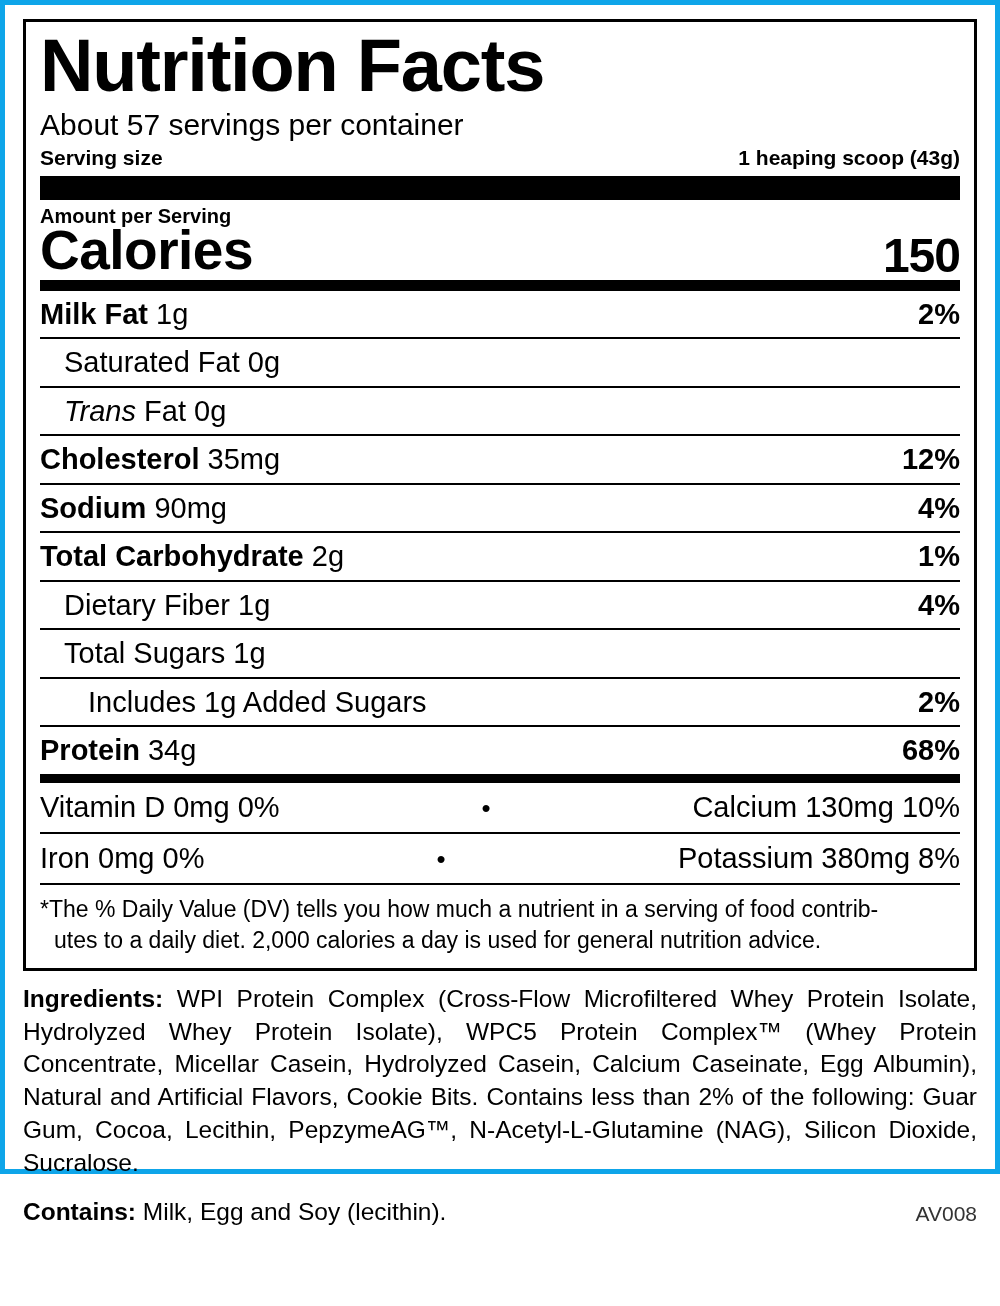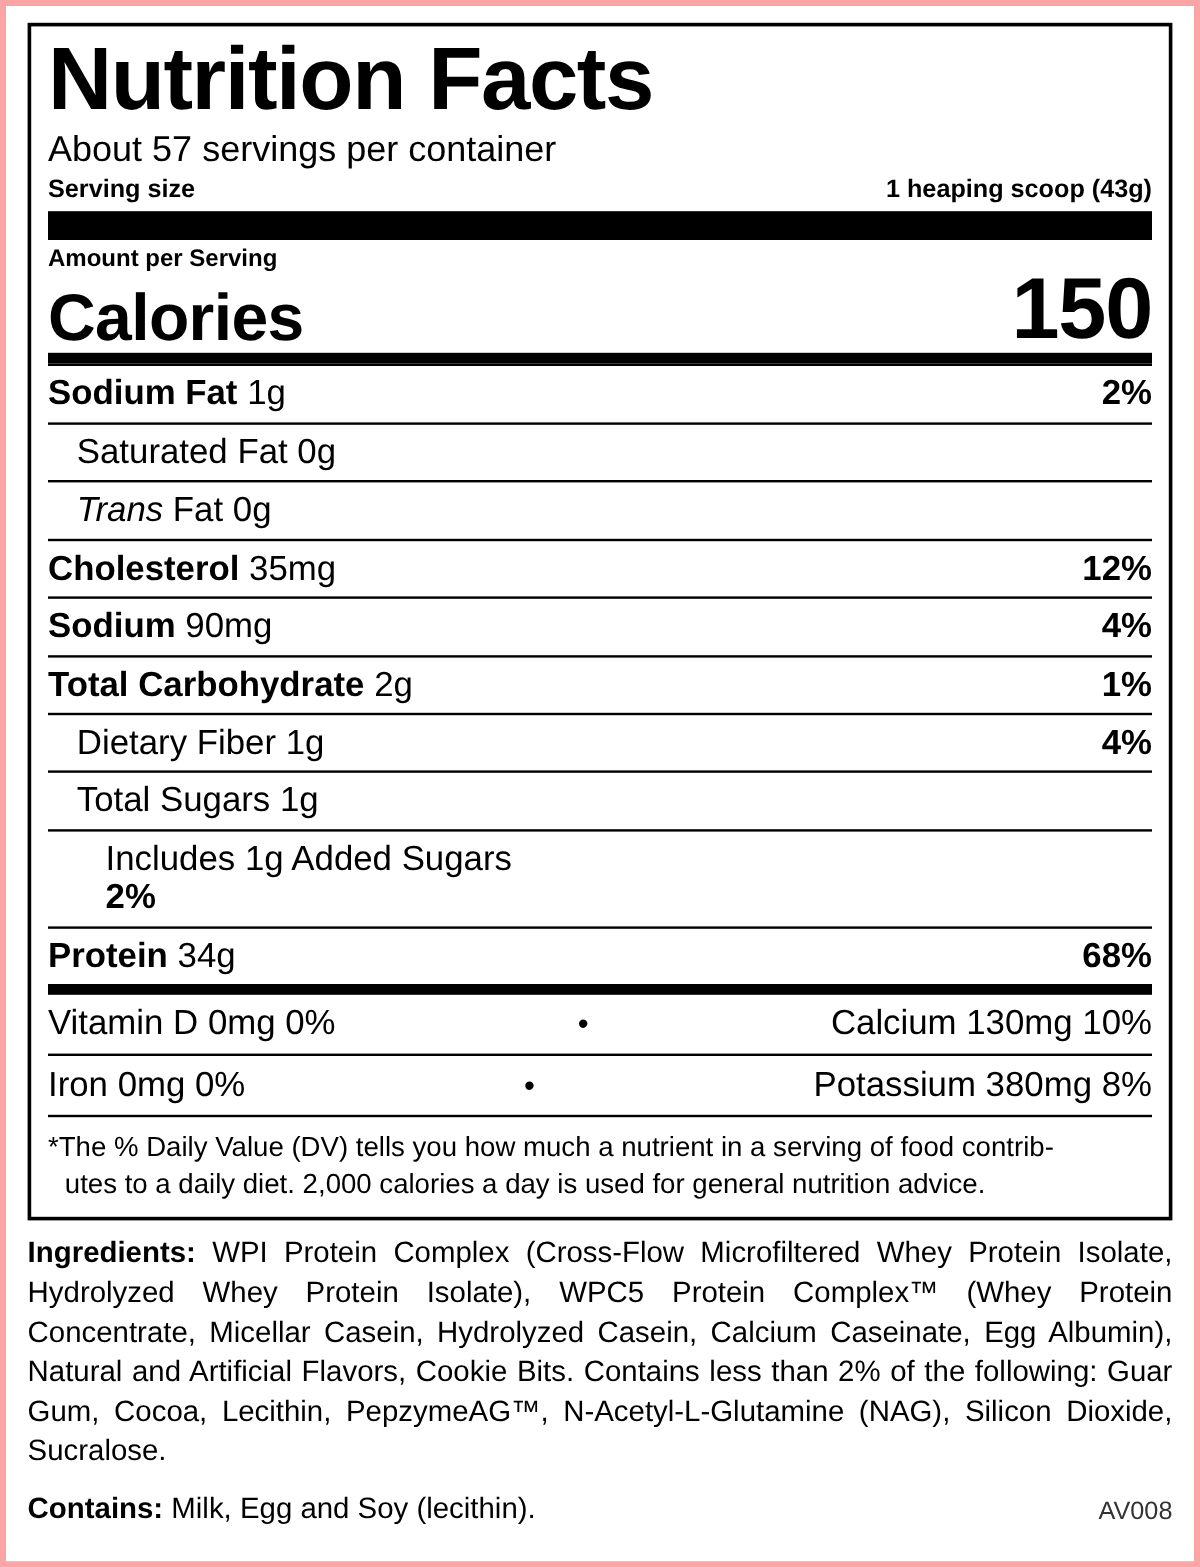--- a/index.html
+++ b/index.html
@@ -10,22 +10,22 @@
   body {
     width: 1000px;
     height: 1306px;
     font-family: "Liberation Sans", sans-serif;
     color: #000000;
     -webkit-font-smoothing: antialiased;
   }
   .label {
     box-sizing: border-box;
     width: 1000px;
-    height: 1306px;
-    border: 5px solid #fca5a5;
+    height: 1174px;
+    border: 5px solid #0ea5e9;
     padding: 14px 18px 6px 18px;
     display: flex;
     flex-direction: column;
   }
   .nf-panel {
     border: 3px solid #000;
     box-sizing: border-box;
     padding: 6px 14px 8px 14px;
   }
   
@@ -71,42 +71,42 @@
     margin-top: -6px;
     text-align: right;
   }
   .cal-label {
     font-size: 55px;
     font-weight: bold;
     letter-spacing: -0.5px;
     line-height: 1.05;
   }
   .cal-value {
-    font-size: 72px;
+    font-size: 48px;
     font-weight: bold;
     letter-spacing: -1px;
     line-height: 1.0;
   }
   .dv-head {
     text-align: right;
     font-size: 24px;
     font-weight: bold;
     padding: 3px 0 4px 0;
   }
   .nrow {
     display: flex;
     justify-content: space-between;
     align-items: baseline;
     font-size: 29px;
     padding: 7px 0 7px 0;
     line-height: 1.12;
   }
   .nrow .name b { font-weight: bold; }
   .indent1 { padding-left: 24px; }
-  .indent2 { padding-left: 48px; flex-direction: column; }
+  .indent2 { padding-left: 48px; }
   .dv { font-weight: bold; }
   .italic { font-style: italic; }
   
   .vit-block .vrow {
     display: flex;
     align-items: baseline;
     font-size: 29px;
     padding: 8px 0 8px 0;
     gap: 32px;
   }
@@ -172,21 +172,21 @@
       <span class="cal-value">150</span>
     </div>
 
     <div class="rule-med"></div>
 
 
     <div>
 
       <div class="rule-thin"></div>
       <div class="nrow">
-        <span class="name"><b>Sodium Fat</b> <span>1g</span></span>
+        <span class="name"><b>Milk Fat</b> <span>1g</span></span>
         <span class="dv">2%</span>
       </div>
 
       <div class="rule-thin"></div>
       <div class="nrow indent1">
         <span class="name">Saturated Fat 0g</span>
         <span class="dv"></span>
       </div>
 
       <div class="rule-thin"></div>

